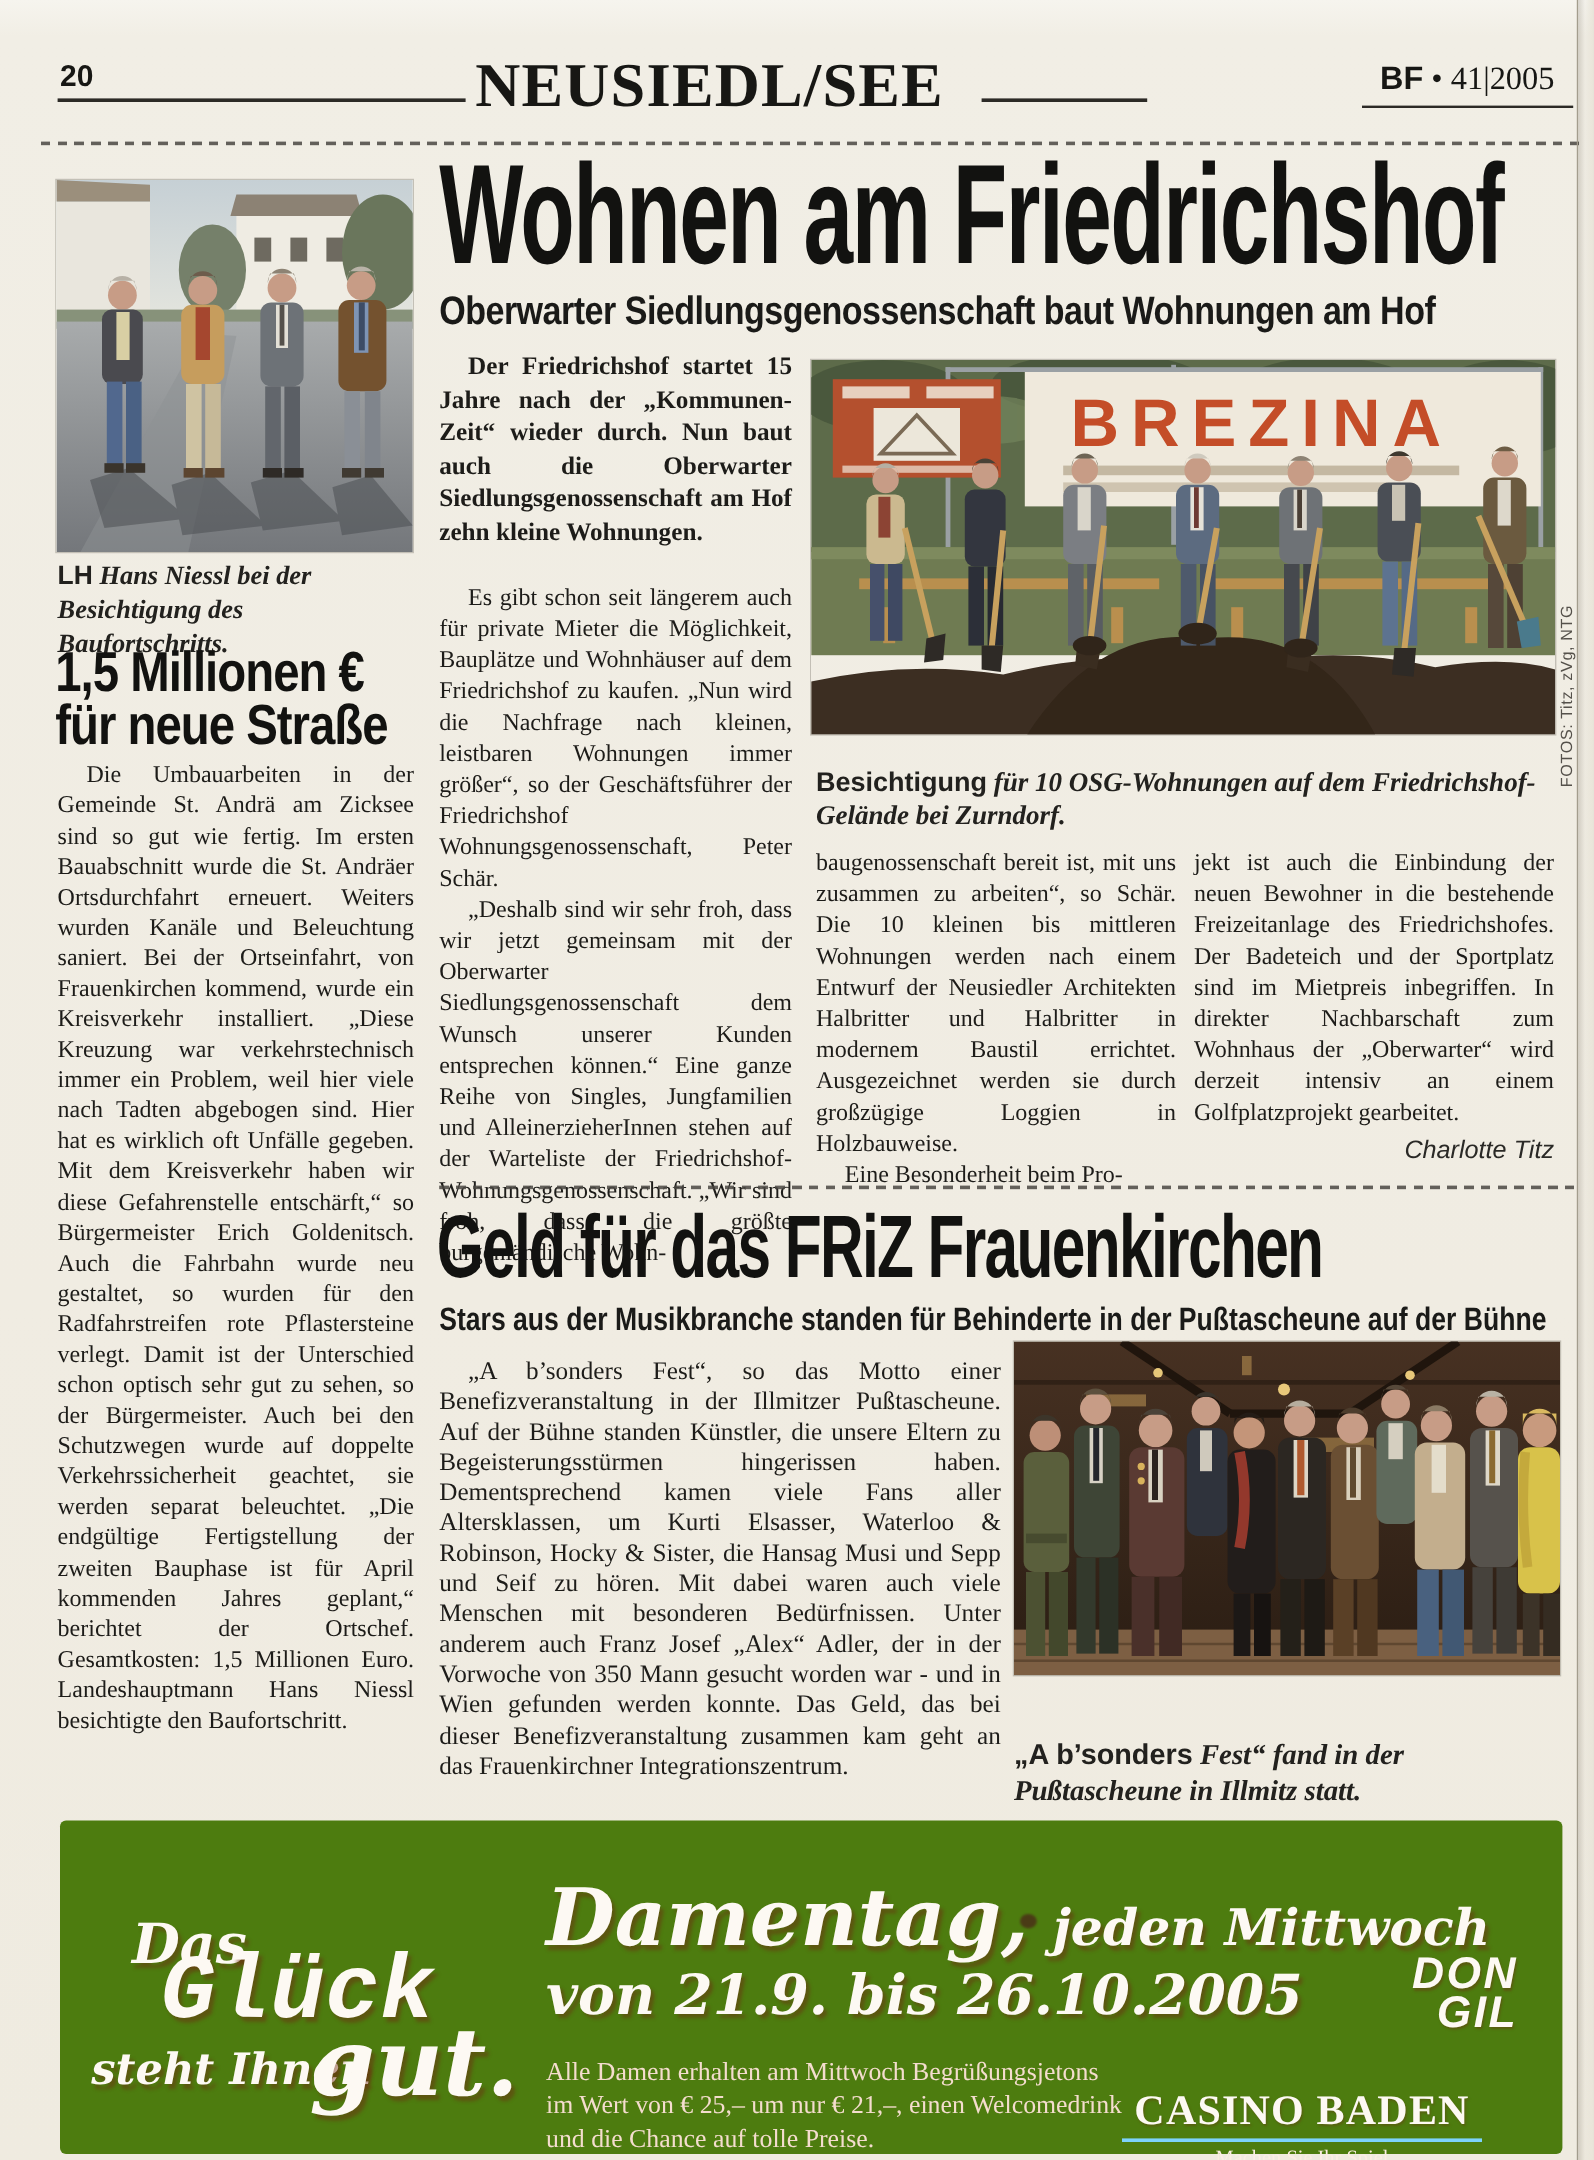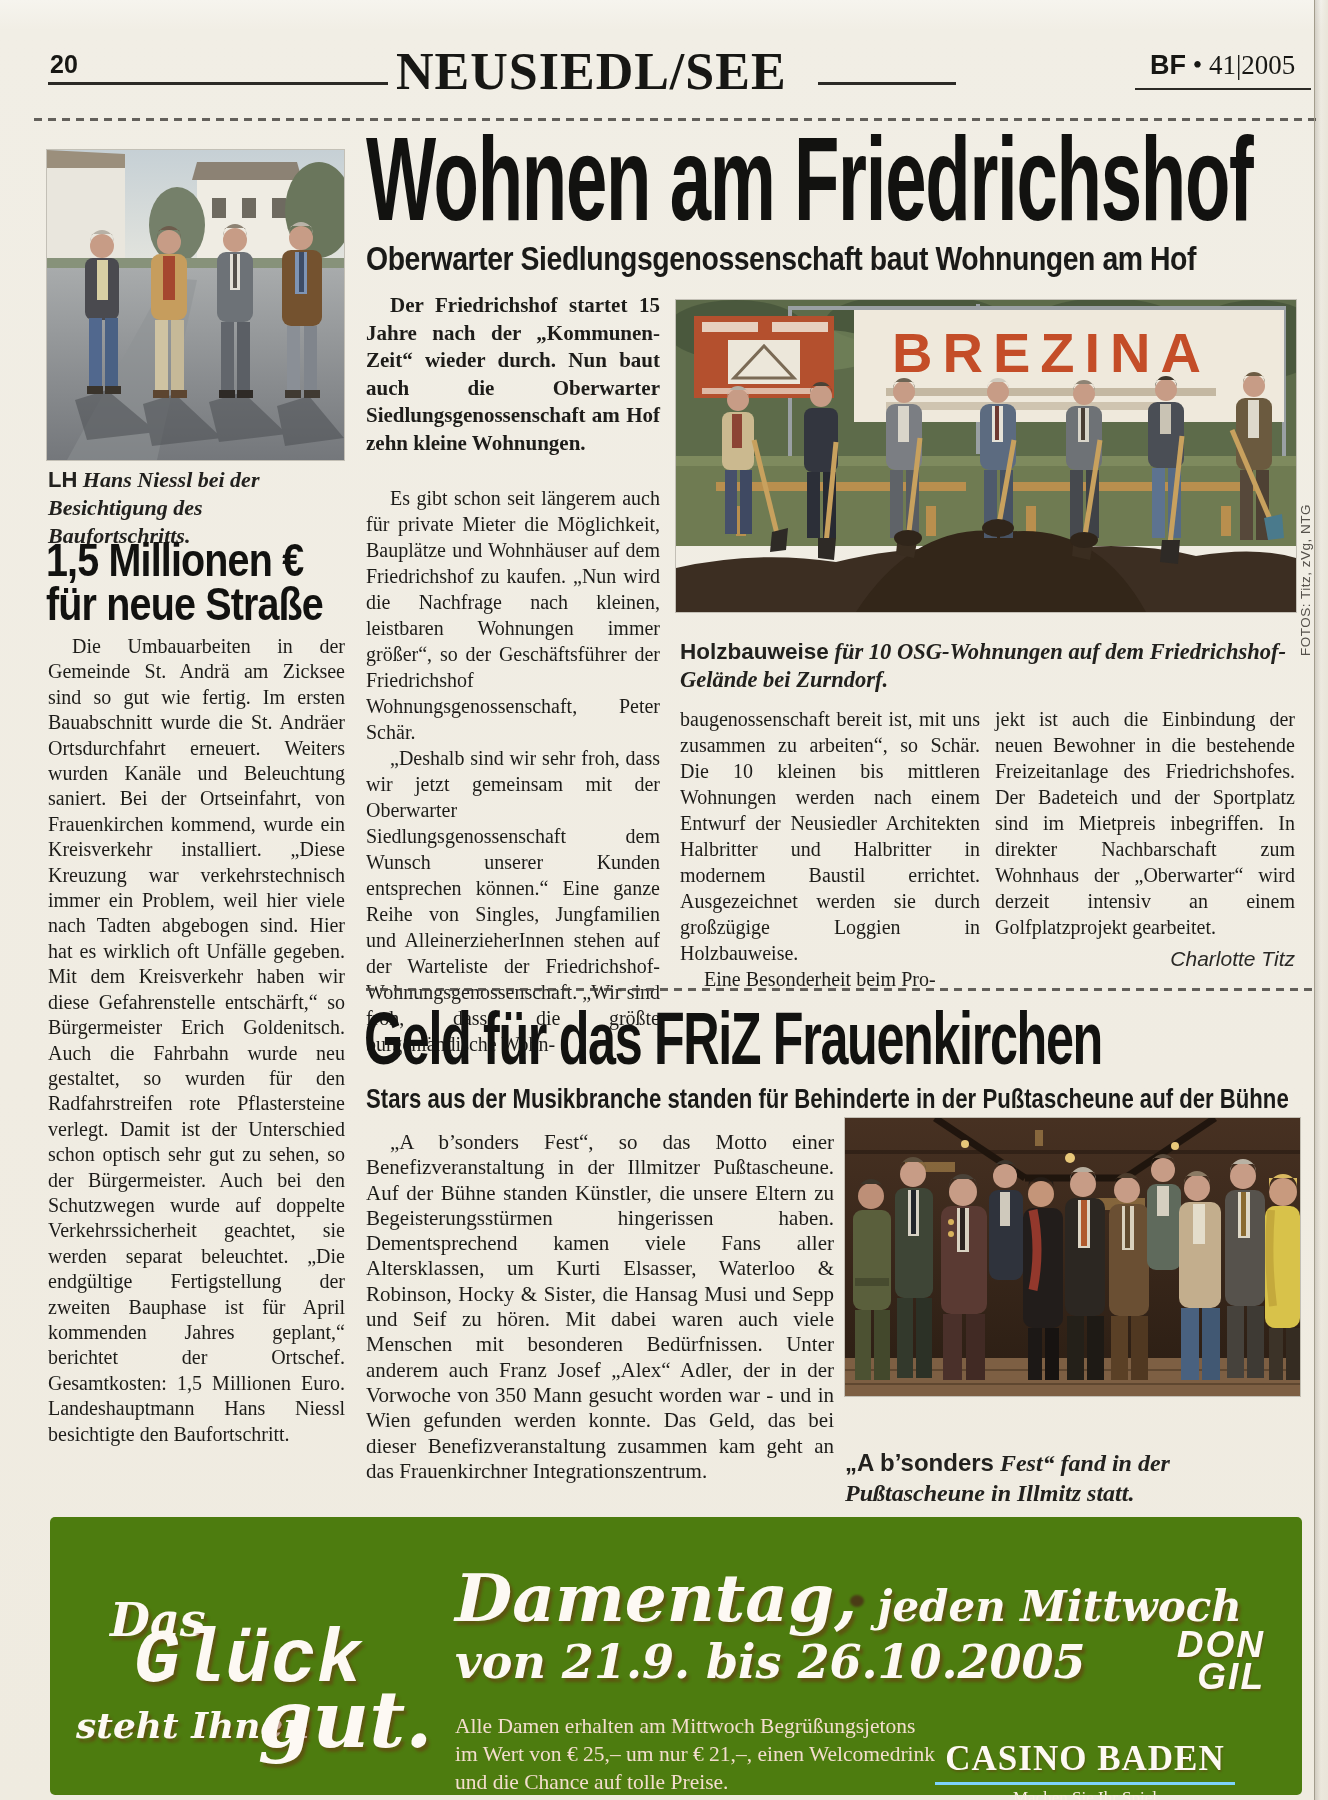--- a/index.html
+++ b/index.html
@@ -289,21 +289,21 @@
             <rect x="580" y="170" width="13" height="70" fill="#4e4134"></rect>
            <line x1="556" y1="130" x2="596" y2="224" stroke="#c8a15e" stroke-width="5"></line>
             <polygon points="588,218 606,214 608,238 592,240" fill="#4a7a8c"></polygon>
           </g>
       </g>
     </svg>
   </div>
   <div class="abs credit-vertical" style="left:1298px;top:416px;height:240px;">FOTOS: Titz, zVg, NTG</div>
 
   <div class="abs caption" style="left:680px;top:638px;width:612px;font-size:22.5px;line-height:28px;">
-    <span class="cap-bold">Holzbauweise</span><span class="cap-italic"> für 10 OSG-Wohnungen auf dem Friedrichshof-Gelände bei Zurndorf.</span>
+    <span class="cap-bold">Besichtigung</span><span class="cap-italic"> für 10 OSG-Wohnungen auf dem Friedrichshof-Gelände bei Zurndorf.</span>
   </div>
 
   <div class="abs body-text" style="left:680px;top:706px;width:300px;font-size:20px;line-height:26px;">
     <p class="noindent">baugenossenschaft bereit ist, mit uns zusammen zu arbeiten“, so Schär. Die 10 kleinen bis mittleren Wohnungen werden nach einem Entwurf der Neusiedler Architekten Halbritter und Halbritter in modernem Baustil errichtet. Ausgezeichnet werden sie durch großzügige Loggien in Holzbauweise.</p>
     <p>Eine Besonderheit beim Pro-</p>
   </div>
   <div class="abs body-text" style="left:995px;top:706px;width:300px;font-size:20px;line-height:26px;">
     <p class="noindent">jekt ist auch die Einbindung der neuen Bewohner in die bestehende Freizeitanlage des Friedrichshofes. Der Badeteich und der Sportplatz sind im Mietpreis inbegriffen. In direkter Nachbarschaft zum Wohnhaus der „Oberwarter“ wird derzeit intensiv an einem Golfplatzprojekt gearbeitet.</p>
     <div class="author" style="margin-top:6px;">Charlotte Titz</div>
   </div>

